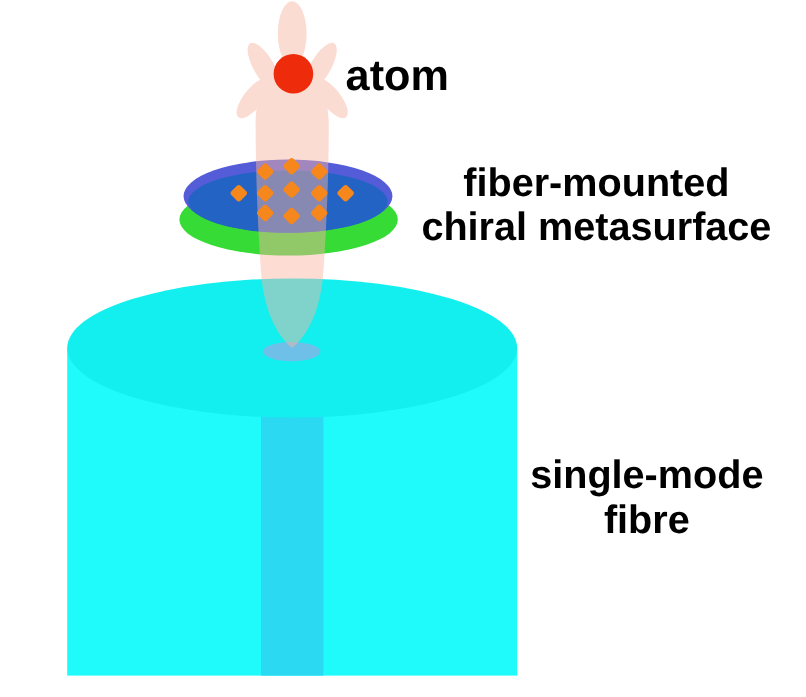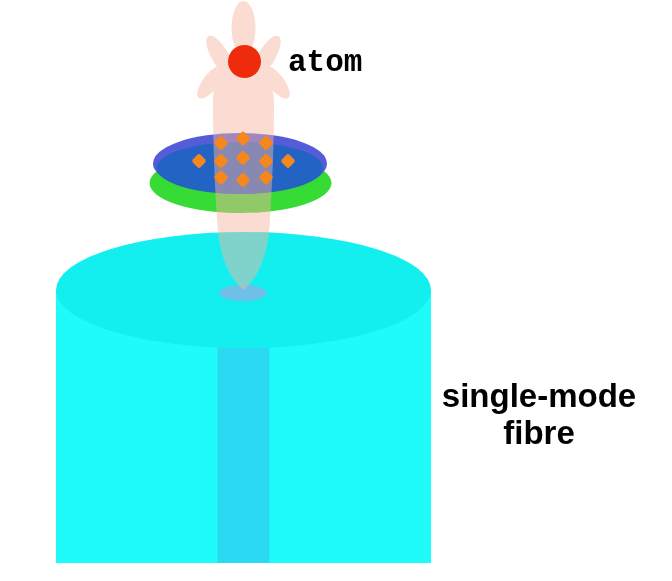--- a/index.html
+++ b/index.html
@@ -24,23 +24,22 @@
     position: absolute;
     color: #000000;
     font-weight: bold;
     text-align: center;
     white-space: nowrap;
     line-height: 37px;
   }
   .label-atom {
     left: 288px;
     top: 44px;
-    font-size: 31px;
+    font-size: 36px;
     text-align: left;
-    font-family: Liberation Mono, monospace;
   }
   .label-metasurface {
     left: 324px;
     top: 133px;
     width: 346px;
     font-size: 33px;
   }
   .label-fiber {
     left: 389px;
     top: 377px;
@@ -95,19 +94,23 @@
         <rect x="215.5" y="172" width="11" height="11" rx="2.5" transform="rotate(45 221 177.5)"></rect>
         <rect x="237.5" y="174.5" width="11" height="11" rx="2.5" transform="rotate(45 243 180)"></rect>
         <rect x="260.5" y="172" width="11" height="11" rx="2.5" transform="rotate(45 266 177.5)"></rect>
       </g>
 
     <circle cx="244.5" cy="61.5" r="16.5" fill="#ee2b0b"></circle>
   </svg>
 
   <div class="label label-atom">atom</div>
 
+  <div class="label label-metasurface">
+    <div>fiber-mounted</div>
+    <div>chiral metasurface</div>
+  </div>
 
   <div class="label label-fiber">
     <div>single-mode</div>
     <div>fibre</div>
   </div>
 
 </div>
 
 </body></html>

